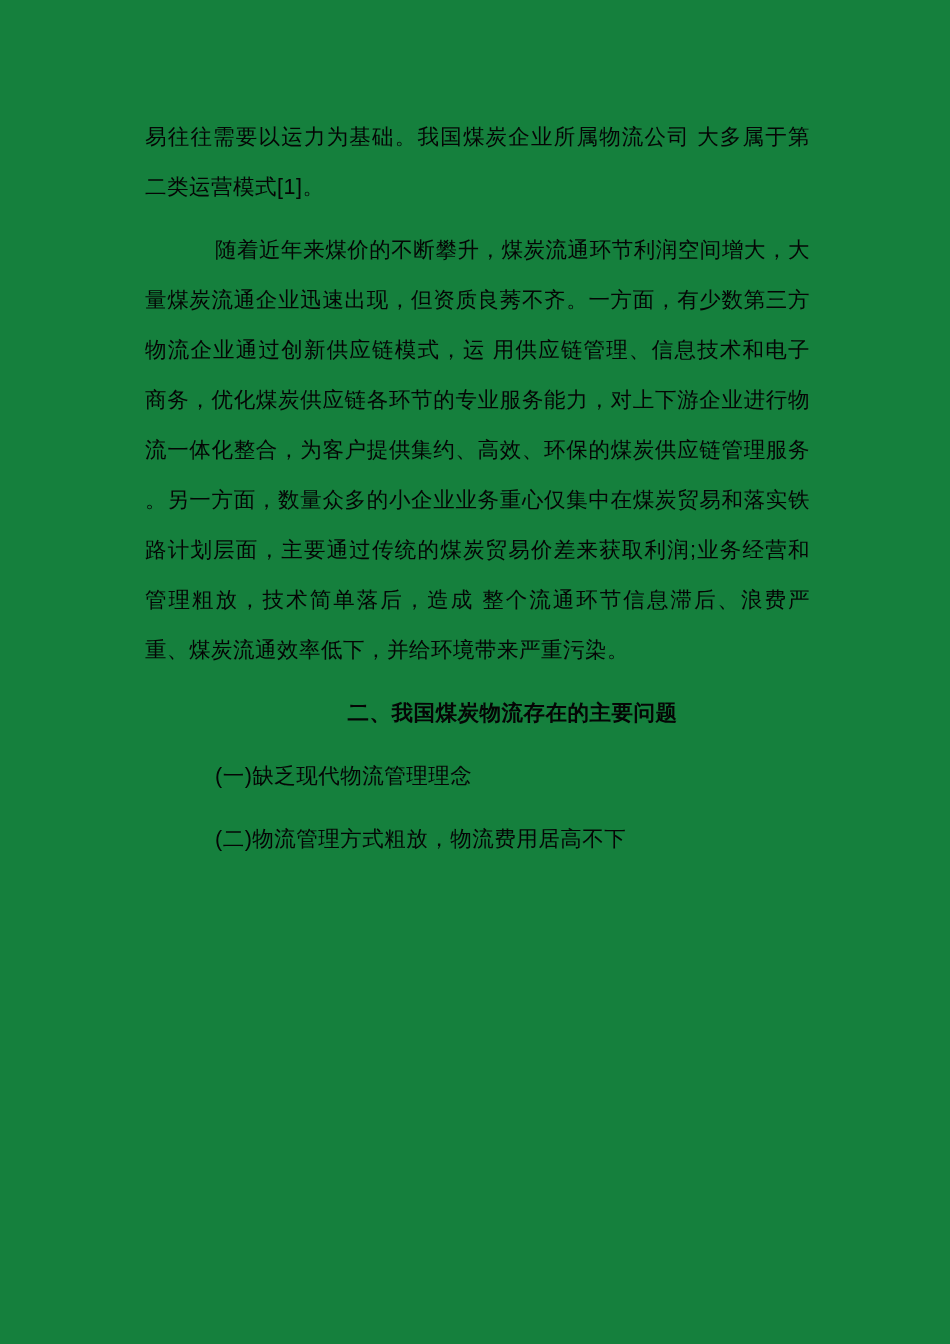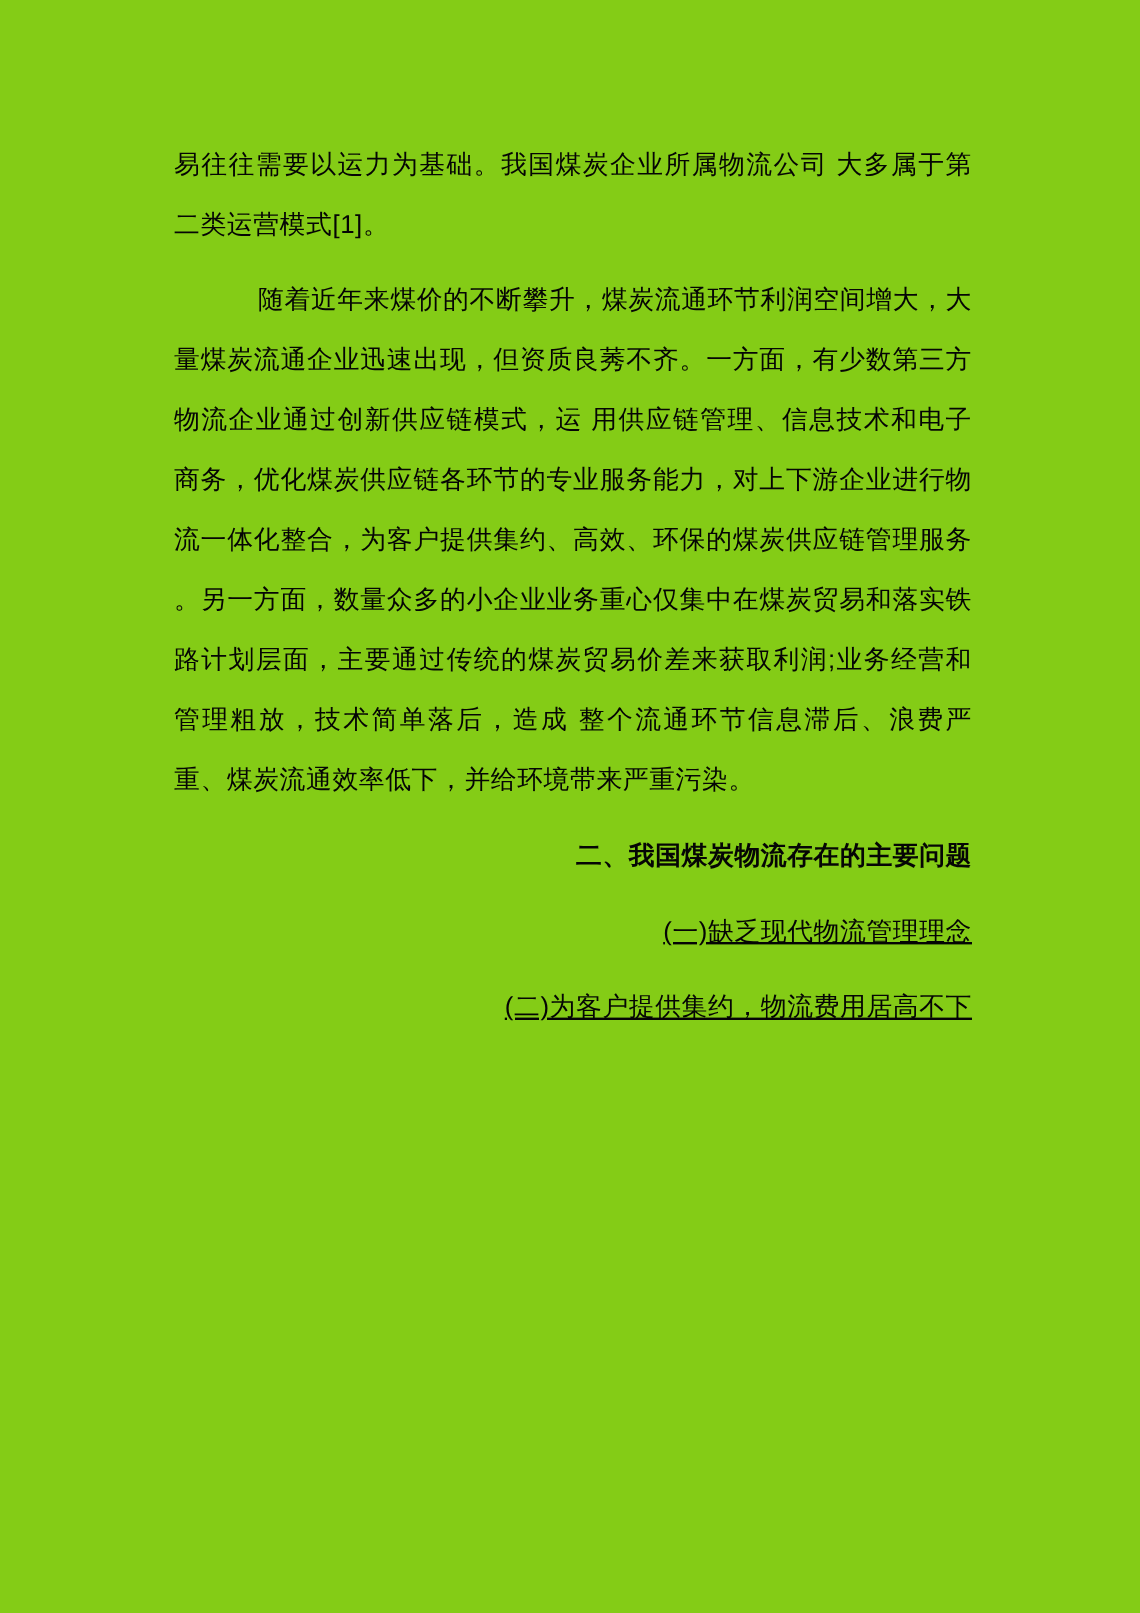--- a/index.html
+++ b/index.html
@@ -4,21 +4,21 @@
   <style>
     html, body {
       margin: 0;
       padding: 0;
       background: #ffffff;
     }
     .page {
       position: relative;
       width: 950px;
       height: 1344px;
-      background: #84cc16;
+      background: #15803d;
       box-sizing: border-box;
       padding: 112px 140px 40px 145px;
       overflow: hidden;
     }
     .content {
       width: 100%;
     }
     .para {
       font-family: "Liberation Sans", "DejaVu Sans", sans-serif;
       font-size: 21.5px;
@@ -27,31 +27,30 @@
       text-align: justify;
       margin: 0 0 13px 0;
       letter-spacing: 0.5px;
       word-break: break-all;
     }
     .para.indent {
       text-indent: 70px;
     }
     .para.heading {
       font-weight: bold;
-      text-align: right;
+      text-align: center;
     }
     .para.subheading {
-      text-align: right;
-      text-decoration: underline;
+      text-align: left;
     }
   </style>
 </head>
 <body>
 
 <div class="page">
   <div class="content" id="doc-content">
       <p class="para body">易往往需要以运力为基础。我国煤炭企业所属物流公司 大多属于第二类运营模式[1]。</p>
       <p class="para body indent">随着近年来煤价的不断攀升，煤炭流通环节利润空间增大，大量煤炭流通企业迅速出现，但资质良莠不齐。一方面，有少数第三方物流企业通过创新供应链模式，运 用供应链管理、信息技术和电子商务，优化煤炭供应链各环节的专业服务能力，对上下游企业进行物流一体化整合，为客户提供集约、高效、环保的煤炭供应链管理服务 。另一方面，数量众多的小企业业务重心仅集中在煤炭贸易和落实铁路计划层面，主要通过传统的煤炭贸易价差来获取利润;业务经营和管理粗放，技术简单落后，造成 整个流通环节信息滞后、浪费严重、煤炭流通效率低下，并给环境带来严重污染。</p>
       <p class="para heading indent">二、我国煤炭物流存在的主要问题</p>
       <p class="para subheading indent">(一)缺乏现代物流管理理念</p>
-      <p class="para subheading indent">(二)为客户提供集约，物流费用居高不下</p>
+      <p class="para subheading indent">(二)物流管理方式粗放，物流费用居高不下</p>
     </div>
 </div>
 
 </body></html>

